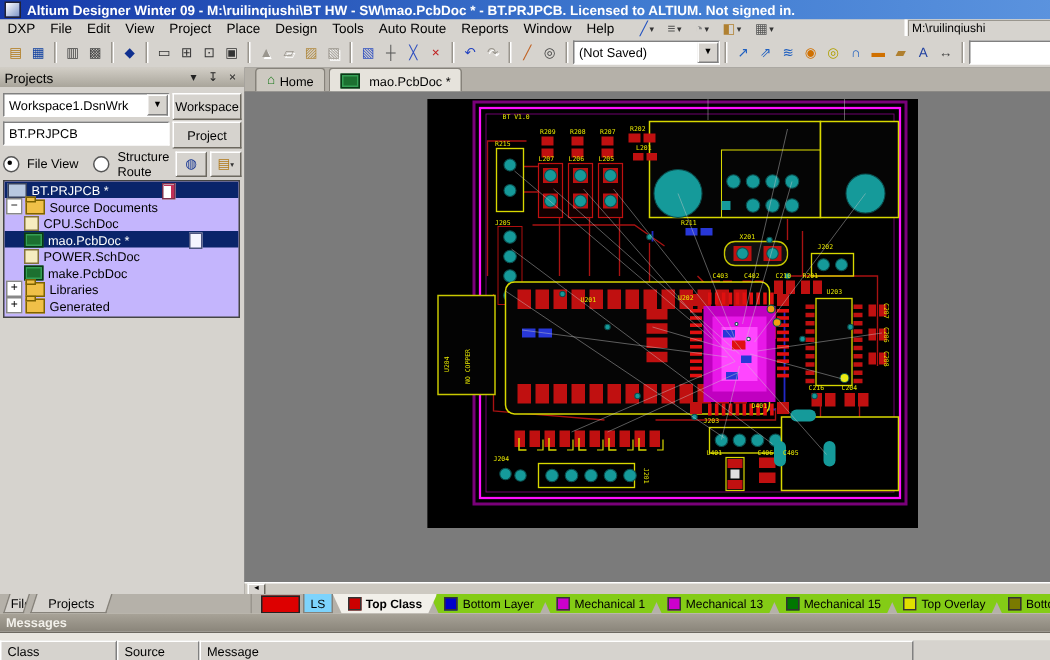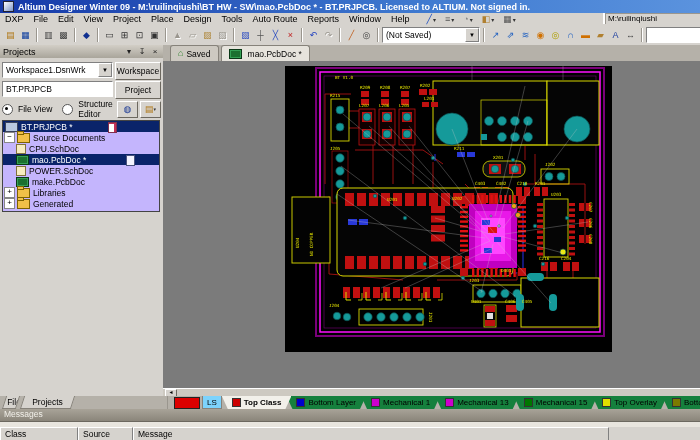--- a/index.html
+++ b/index.html
@@ -77,29 +77,29 @@
   
   #tabs-row{left:0;top:396px;width:700px;height:13px;background:#b5b1a9;display:flex}
   #panel-tabs{width:163px;flex:none;display:flex;align-items:stretch;padding-left:4px;border-right:1px solid #9a968e;background:#b5b1a9}
   .ptab{transform:skewX(-18deg);background:#d6d3ce;border:1px solid #86827a;border-top:none;margin-right:4px;
     padding:0 9px;font-size:8.5px;display:flex;align-items:center;height:12px}
   .ptab>span{display:inline-block;transform:skewX(18deg);white-space:nowrap}
   .ptab.cut{width:8px;padding:0 2px;overflow:hidden}
   #layer-bar{flex:1;display:flex;align-items:stretch;padding-left:6px;overflow:hidden}
   #layer-swatch{width:24px;height:10px;border:1px solid #222;margin:1px 2px 0 0;flex:none}
   .lstab{background:#7dd3fc;border:1px solid #86827a;border-top:none;padding:0 4px;font-size:8px;display:flex;align-items:center;height:12px;margin-right:5px}
-  .ltab{display:flex;align-items:center;gap:3px;padding:0 10px;font-size:8px;background:#15803d;height:13px;
+  .ltab{display:flex;align-items:center;gap:3px;padding:0 10px;font-size:8px;background:#84cc16;height:13px;
     clip-path:polygon(0 0,100% 0,calc(100% - 6px) 100%,6px 100%);margin-left:-5px;white-space:nowrap}
   .ltab.active{background:#f2f0ea;font-weight:bold;z-index:2}
   .lsq{width:7px;height:7px;border:1px solid #333;flex:none}
 
   
   #messages{left:0;top:409px;width:700px;height:31px;background:#d6d3ce}
-  #msg-header{height:12px;background:linear-gradient(#a8a398,#8a857a);color:#f2f0ea;font-weight:normal;font-size:8.5px;
-    display:flex;padding-left:4px}
+  #msg-header{height:12px;background:linear-gradient(#a8a398,#8a857a);color:#f2f0ea;font-weight:bold;font-size:8.5px;
+    display:flex;align-items:center;padding-left:4px}
   #msg-gap{height:5px;background:#e8e5de;border-top:1px solid #6c685f}
   #msg-cols{height:14px;display:flex;background:#d6d3ce}
   .mcol{border-right:1px solid #808080;border-top:1px solid #fff;border-left:1px solid #fff;border-bottom:1px solid #808080;
     font-size:8.5px;display:flex;align-items:center;padding-left:4px;white-space:nowrap;overflow:hidden}
 </style>
 </head>
 <body>
 
 <div class="abs" id="titlebar">
   <span id="app-icon"></span>
@@ -280,21 +280,21 @@
     <span class="combo" style="flex:1">
       <span class="val">BT.PRJPCB</span>
     </span>
     <span class="pbtn">Project</span>
   </div>
   <div class="prow" style="top:56px;align-items:center" id="radio-row">
     <span class="radio sel"></span>
     <span>File View</span>
     <span style="width:6px"></span>
     <span class="radio"></span>
-    <span style="flex:1">Structure Editor</span>
+    <span style="flex:1">Structure Route</span>
     <span class="sqbtn" style="color:#103090">◍</span>
     <span class="sqbtn" style="color:#b07818">▤<span style="font-size:5px;color:#333">▾</span></span>
   </div>
   <div class="abs" id="proj-tree">
       <div class="trow sel" style="padding-left: 2px;">
         <span class="ticon icon-prj"></span>
         <span>BT.PRJPCB *</span>
         <span class="ticon icon-doc-red r-off-40"></span>
       </div>
       <div class="trow">
@@ -333,21 +333,21 @@
         <span class="ticon icon-folder"></span>
         <span>Generated</span>
       </div>
     </div>
 </div>
 
 <div class="abs" id="main">
   <div class="abs" id="doc-tabbar">
       <span class="dtab">
         <span class="home-icon">⌂</span>
-        <span>Saved</span>
+        <span>Home</span>
       </span>
       <span class="dtab active">
         <span class="ticon icon-pcb"></span>
         <span>mao.PcbDoc *</span>
       </span>
     </div>
   <div class="abs" id="canvas">
     <div class="abs" id="pcb-black">
       <svg width="327" height="286" viewBox="0 0 327 286">
         <rect x="0" y="0" width="327" height="286" fill="#000000"></rect>

